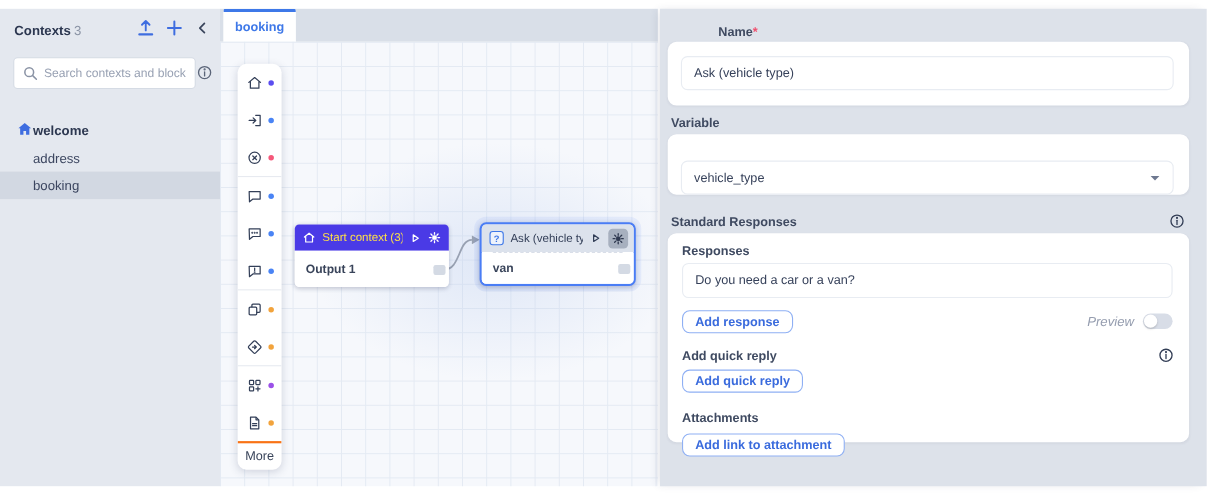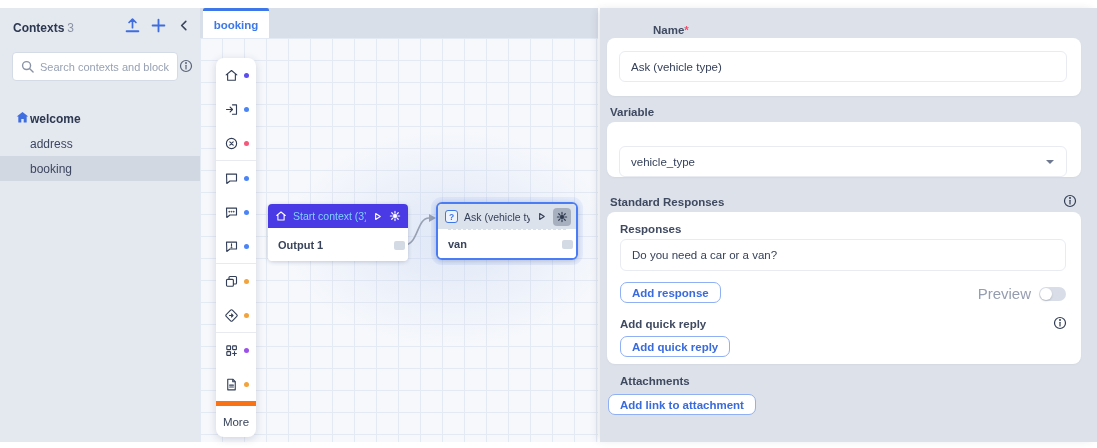--- a/index.html
+++ b/index.html
@@ -49,27 +49,27 @@
   .wire { position:absolute; left:0; top:0; pointer-events:none; }
 
   
   .toolbar { position:absolute; left:16px; top:20px; width:40px; background:#ffffff;
     border-radius:8px; box-shadow:0 2px 8px rgba(40,50,90,.18); overflow:hidden; }
   .tb-cell { height:34px; display:flex; align-items:center; justify-content:center;
     gap:5px; cursor:pointer; }
   .tb-cell svg { display:block; }
   .tb-dot { width:5px; height:5px; border-radius:50%; flex:0 0 auto; }
   .tb-div { height:1px; background:#e7eaf0; margin:0 0; }
-  .tb-more { height:36px; border-top:5px solid #f97316; display:flex; align-items:center;
+  .tb-more { height:26px; border-top:2px solid #f97316; display:flex; align-items:center;
     justify-content:center; font-size:11.5px; color:#39445a; cursor:pointer; }
 
   
   .node { position:absolute; border-radius:5px; box-shadow:0 1px 4px rgba(30,40,80,.22); }
   .node-start { left:68px; top:166px; width:140px; background:#ffffff; }
-  .node-start .n-head { background:#4a3ae6; color:#7dd3fc; border-radius:4px 4px 0 0;
+  .node-start .n-head { background:#4a3ae6; color:#fde047; border-radius:4px 4px 0 0;
     height:24px; display:flex; align-items:center; padding:0 7px; gap:6px; }
   .n-title { font-size:10.5px; flex:1; white-space:nowrap; overflow:hidden; }
   .n-row { position:relative; height:33px; display:flex; align-items:center;
     padding:0 14px 0 10px; font-size:11px; font-weight:700; color:#39445a;
     background:#ffffff; border-radius:0 0 4px 4px; }
   .port { position:absolute; right:3px; top:50%; margin-top:-4px; width:11px; height:9px;
     background:#d4dae4; border-radius:2px; cursor:pointer; }
   .node-ask { left:236px; top:164px; width:142px; background:#ffffff;
     border:2px solid #4a7df5; border-radius:6px;
     box-shadow:0 1px 4px rgba(30,40,80,.22), 0 0 0 5px rgba(96,134,244,.10); }
@@ -100,21 +100,21 @@
     border-radius:6px; font-size:11.5px; color:#36415a; display:flex; align-items:center;
     padding:0 11px; cursor:pointer; }
   .caret { position:absolute; right:12px; top:50%; margin-top:-2px; width:0; height:0;
     border-left:4px solid transparent; border-right:4px solid transparent;
     border-top:4.5px solid #6e7890; }
   .btn { position:absolute; height:21px; background:#ffffff; border:1px solid #8fb0f4;
     border-radius:7px; color:#3a6bdd; font-size:11.5px; font-weight:700;
     display:inline-flex; align-items:center; padding:0 11px; cursor:pointer;
     font-family:"Liberation Sans", sans-serif; white-space:nowrap; }
   .preview-wrap { position:absolute; display:flex; align-items:center; gap:8px; }
-  .preview-label { font-size:15px; color:#959daf; }
+  .preview-label { font-size:12px; color:#959daf;font-style:italic; }
   .toggle { width:27px; height:14px; background:#d8dde7; border-radius:8px; position:relative;
     cursor:pointer; }
   .toggle .knob { position:absolute; left:1px; top:1px; width:12px; height:12px;
     background:#ffffff; border-radius:50%; box-shadow:0 1px 2px rgba(0,0,0,.18); }
   .info-abs { position:absolute; cursor:pointer; }
 </style>
 </head>
 <body>
 
 <aside class="sidebar">
@@ -329,21 +329,21 @@
 
   <div class="insp-label" style="left:10px; top:188px;">
     <span>Standard Responses</span>
   </div>
   <svg class="info-abs" style="right:20px; top:186px;" width="14" height="14" viewBox="0 0 14 14" fill="none" stroke="#323d55" stroke-width="1.2">
       <circle cx="7" cy="7" r="5.5"></circle>
       <path d="M7 6.3V10" stroke-linecap="round"></path>
       <circle cx="7" cy="4.1" r="0.4" fill="#323d55"></circle>
     </svg>
 
-  <div class="card" style="top:204px; height:152px;padding-left:48px;">
+  <div class="card" style="top:204px; height:190px;padding-left:48px;">
     <div class="insp-label" style="left:13px; top:11px;">
       <span>Responses</span>
     </div>
     <input class="field" style="left: 13px; top: 27px; width: 446px; height: 32px;" value="Do you need a car or a van?">
 
     <button class="btn" style="left:13px; top:70px;">
       <span>Add response</span>
     </button>
     <div class="preview-wrap" style="right:15px; top:73px;">
       <span class="preview-label">Preview</span>
@@ -360,17 +360,17 @@
         <path d="M7 6.3V10" stroke-linecap="round"></path>
         <circle cx="7" cy="4.1" r="0.4" fill="#323d55"></circle>
       </svg>
     <button class="btn" style="left:13px; top:124px;">
       <span>Add quick reply</span>
     </button>
 
     <div class="insp-label" style="left:13px; top:163px;">
       <span>Attachments</span>
     </div>
-    <button class="btn" style="left:1px; top:182px;">
+    <button class="btn" style="left:13px; top:182px;">
       <span>Add link to attachment</span>
     </button>
   </div>
 </aside>
 
 </body></html>

